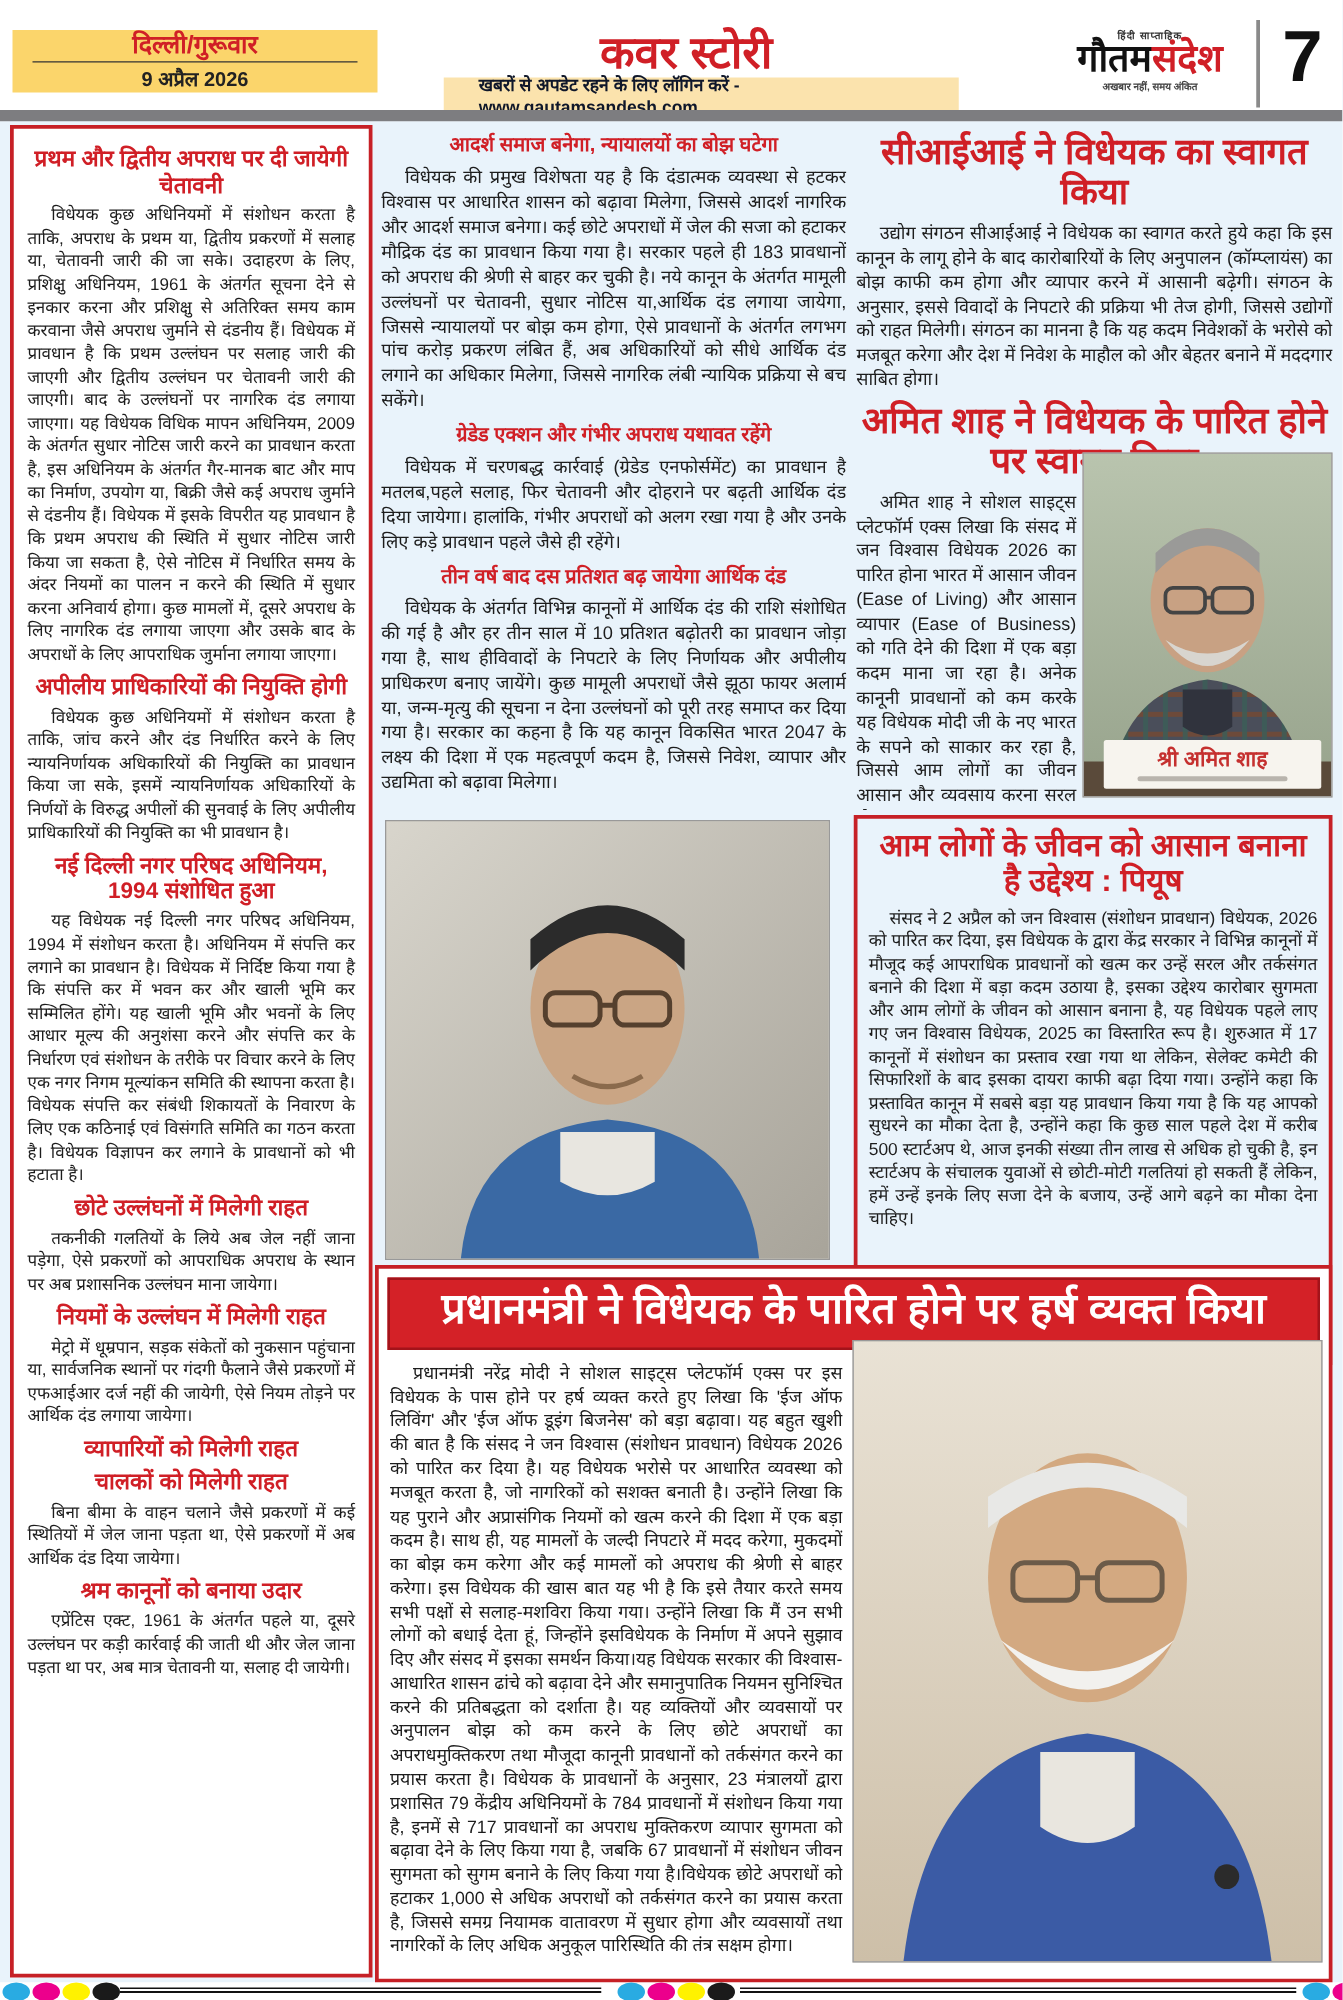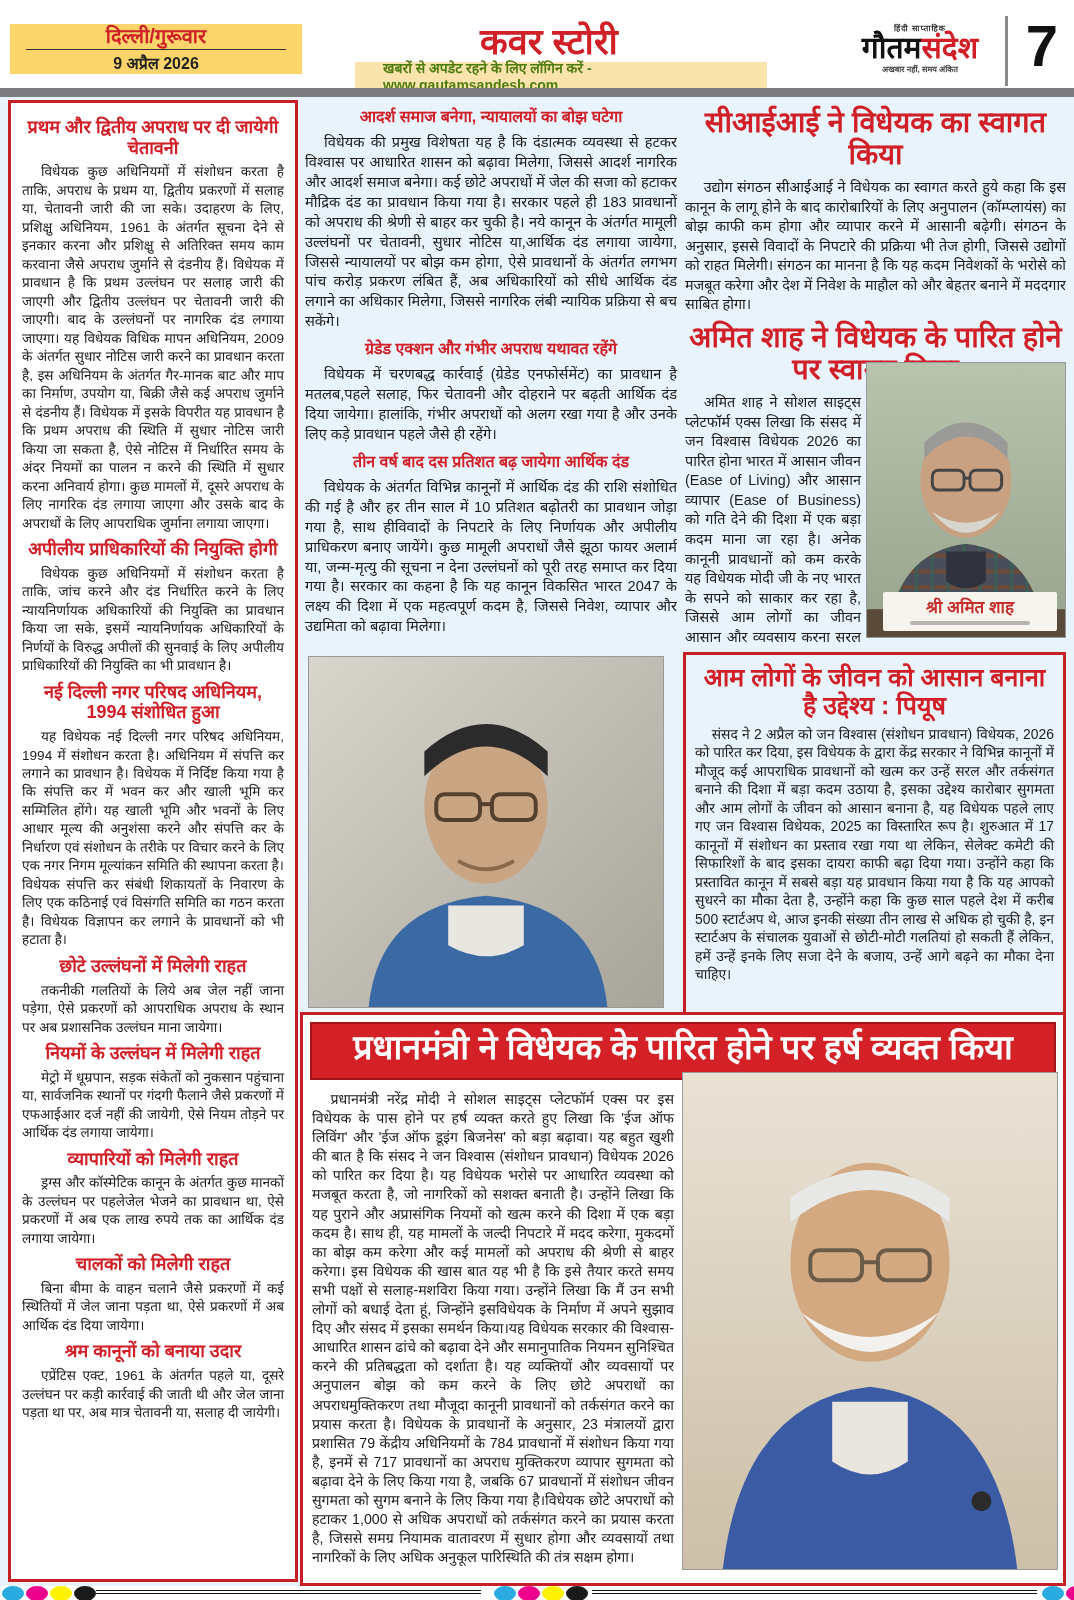--- a/index.html
+++ b/index.html
@@ -14,21 +14,21 @@
   .header { position:absolute; left:0; top:4px; width:970px; height:88px; background:#ffffff; }
   .date-box { position:absolute; left:10px; top:20px; width:292px; height:50px; background:#fbd56b;
               display:flex; flex-direction:column; align-items:center; justify-content:center; }
   .date-line1 { color:#d01f26; font-weight:bold; font-size:20px; line-height:1.1; }
   .date-rule { width:260px; height:1px; background:#333; margin:2px 0; }
   .date-line2 { color:#222; font-weight:bold; font-size:16px; }
   .cover-title { position:absolute; left:374px; top:12px; width:350px; text-align:center;
                  color:#d01f26; font-weight:bold; font-size:36px; }
   .tagline-strip { position:absolute; left:355px; top:58px; width:412px; height:26px; background:#fbe3ad;
                    display:flex; align-items:center; justify-content:center;
-                   font-size:14px; font-weight:bold; color:#4d7c0f;padding-left:28px; }
+                   font-size:14px; font-weight:bold; color:#0f172a;padding-left:28px; }
   .logo-block { position:absolute; left:845px; top:18px; width:150px; text-align:center; }
   .logo-top { font-size:8px; color:#333; font-weight:bold; letter-spacing:1px; }
   .logo-main { font-size:30px; font-weight:bold; line-height:1.0; }
   .logo-part1 { color:#111; }
   .logo-part2 { color:#d01f26; }
   .logo-bottom { font-size:8px; color:#444; font-weight:bold; }
   .header-divider { position:absolute; left:1005px; top:12px; width:3px; height:70px; background:#8a8a8a; }
   .page-number { position:absolute; left:1016px; top:8px; width:52px; text-align:center;
                  font-size:58px; font-weight:bold; color:#111; }
   .header-bar { position:absolute; left:0; top:88px; width:1074px; height:9px; background:#7d7d80; }
@@ -115,21 +115,20 @@
   <div class="l-body">विधेयक कुछ अधिनियमों में संशोधन करता है ताकि, अपराध के प्रथम या, द्वितीय प्रकरणों में सलाह या, चेतावनी जारी की जा सके। उदाहरण के लिए, प्रशिक्षु अधिनियम, 1961 के अंतर्गत सूचना देने से इनकार करना और प्रशिक्षु से अतिरिक्त समय काम करवाना जैसे अपराध जुर्माने से दंडनीय हैं। विधेयक में प्रावधान है कि प्रथम उल्लंघन पर सलाह जारी की जाएगी और द्वितीय उल्लंघन पर चेतावनी जारी की जाएगी। बाद के उल्लंघनों पर नागरिक दंड लगाया जाएगा। यह विधेयक विधिक मापन अधिनियम, 2009 के अंतर्गत सुधार नोटिस जारी करने का प्रावधान करता है, इस अधिनियम के अंतर्गत गैर-मानक बाट और माप का निर्माण, उपयोग या, बिक्री जैसे कई अपराध जुर्माने से दंडनीय हैं। विधेयक में इसके विपरीत यह प्रावधान है कि प्रथम अपराध की स्थिति में सुधार नोटिस जारी किया जा सकता है, ऐसे नोटिस में निर्धारित समय के अंदर नियमों का पालन न करने की स्थिति में सुधार करना अनिवार्य होगा। कुछ मामलों में, दूसरे अपराध के लिए नागरिक दंड लगाया जाएगा और उसके बाद के अपराधों के लिए आपराधिक जुर्माना लगाया जाएगा।</div>
   <div class="l-heading">अपीलीय प्राधिकारियों की नियुक्ति होगी</div>
   <div class="l-body">विधेयक कुछ अधिनियमों में संशोधन करता है ताकि, जांच करने और दंड निर्धारित करने के लिए न्यायनिर्णायक अधिकारियों की नियुक्ति का प्रावधान किया जा सके, इसमें न्यायनिर्णायक अधिकारियों के निर्णयों के विरुद्ध अपीलों की सुनवाई के लिए अपीलीय प्राधिकारियों की नियुक्ति का भी प्रावधान है।</div>
   <div class="l-heading">नई दिल्ली नगर परिषद अधिनियम, 1994 संशोधित हुआ</div>
   <div class="l-body">यह विधेयक नई दिल्ली नगर परिषद अधिनियम, 1994 में संशोधन करता है। अधिनियम में संपत्ति कर लगाने का प्रावधान है। विधेयक में निर्दिष्ट किया गया है कि संपत्ति कर में भवन कर और खाली भूमि कर सम्मिलित होंगे। यह खाली भूमि और भवनों के लिए आधार मूल्य की अनुशंसा करने और संपत्ति कर के निर्धारण एवं संशोधन के तरीके पर विचार करने के लिए एक नगर निगम मूल्यांकन समिति की स्थापना करता है। विधेयक संपत्ति कर संबंधी शिकायतों के निवारण के लिए एक कठिनाई एवं विसंगति समिति का गठन करता है। विधेयक विज्ञापन कर लगाने के प्रावधानों को भी हटाता है।</div>
   <div class="l-heading">छोटे उल्लंघनों में मिलेगी राहत</div>
   <div class="l-body">तकनीकी गलतियों के लिये अब जेल नहीं जाना पड़ेगा, ऐसे प्रकरणों को आपराधिक अपराध के स्थान पर अब प्रशासनिक उल्लंघन माना जायेगा।</div>
   <div class="l-heading">नियमों के उल्लंघन में मिलेगी राहत</div>
   <div class="l-body">मेट्रो में धूम्रपान, सड़क संकेतों को नुकसान पहुंचाना या, सार्वजनिक स्थानों पर गंदगी फैलाने जैसे प्रकरणों में एफआईआर दर्ज नहीं की जायेगी, ऐसे नियम तोड़ने पर आर्थिक दंड लगाया जायेगा।</div>
   <div class="l-heading">व्यापारियों को मिलेगी राहत</div>
-  <div class="l-body">ड्रग्स और कॉस्मेटिक कानून के अंतर्गत कुछ मानकों के उल्लंघन पर पहलेजेल भेजने का प्रावधान था, ऐसे प्रकरणों में अब एक लाख रुपये तक का आर्थिक दंड लगाया जायेगा।</div>
   <div class="l-heading">चालकों को मिलेगी राहत</div>
   <div class="l-body">बिना बीमा के वाहन चलाने जैसे प्रकरणों में कई स्थितियों में जेल जाना पड़ता था, ऐसे प्रकरणों में अब आर्थिक दंड दिया जायेगा।</div>
   <div class="l-heading">श्रम कानूनों को बनाया उदार</div>
   <div class="l-body">एप्रेंटिस एक्ट, 1961 के अंतर्गत पहले या, दूसरे उल्लंघन पर कड़ी कार्रवाई की जाती थी और जेल जाना पड़ता था पर, अब मात्र चेतावनी या, सलाह दी जायेगी।</div>
 </div>
 
 <div class="mid-col">
   <div class="m-heading">आदर्श समाज बनेगा, न्यायालयों का बोझ घटेगा</div>
   <div class="m-body">विधेयक की प्रमुख विशेषता यह है कि दंडात्मक व्यवस्था से हटकर विश्वास पर आधारित शासन को बढ़ावा मिलेगा, जिससे आदर्श नागरिक और आदर्श समाज बनेगा। कई छोटे अपराधों में जेल की सजा को हटाकर मौद्रिक दंड का प्रावधान किया गया है। सरकार पहले ही 183 प्रावधानों को अपराध की श्रेणी से बाहर कर चुकी है। नये कानून के अंतर्गत मामूली उल्लंघनों पर चेतावनी, सुधार नोटिस या,आर्थिक दंड लगाया जायेगा, जिससे न्यायालयों पर बोझ कम होगा, ऐसे प्रावधानों के अंतर्गत लगभग पांच करोड़ प्रकरण लंबित हैं, अब अधिकारियों को सीधे आर्थिक दंड लगाने का अधिकार मिलेगा, जिससे नागरिक लंबी न्यायिक प्रक्रिया से बच सकेंगे।</div>
   <div class="m-heading">ग्रेडेड एक्शन और गंभीर अपराध यथावत रहेंगे</div>

